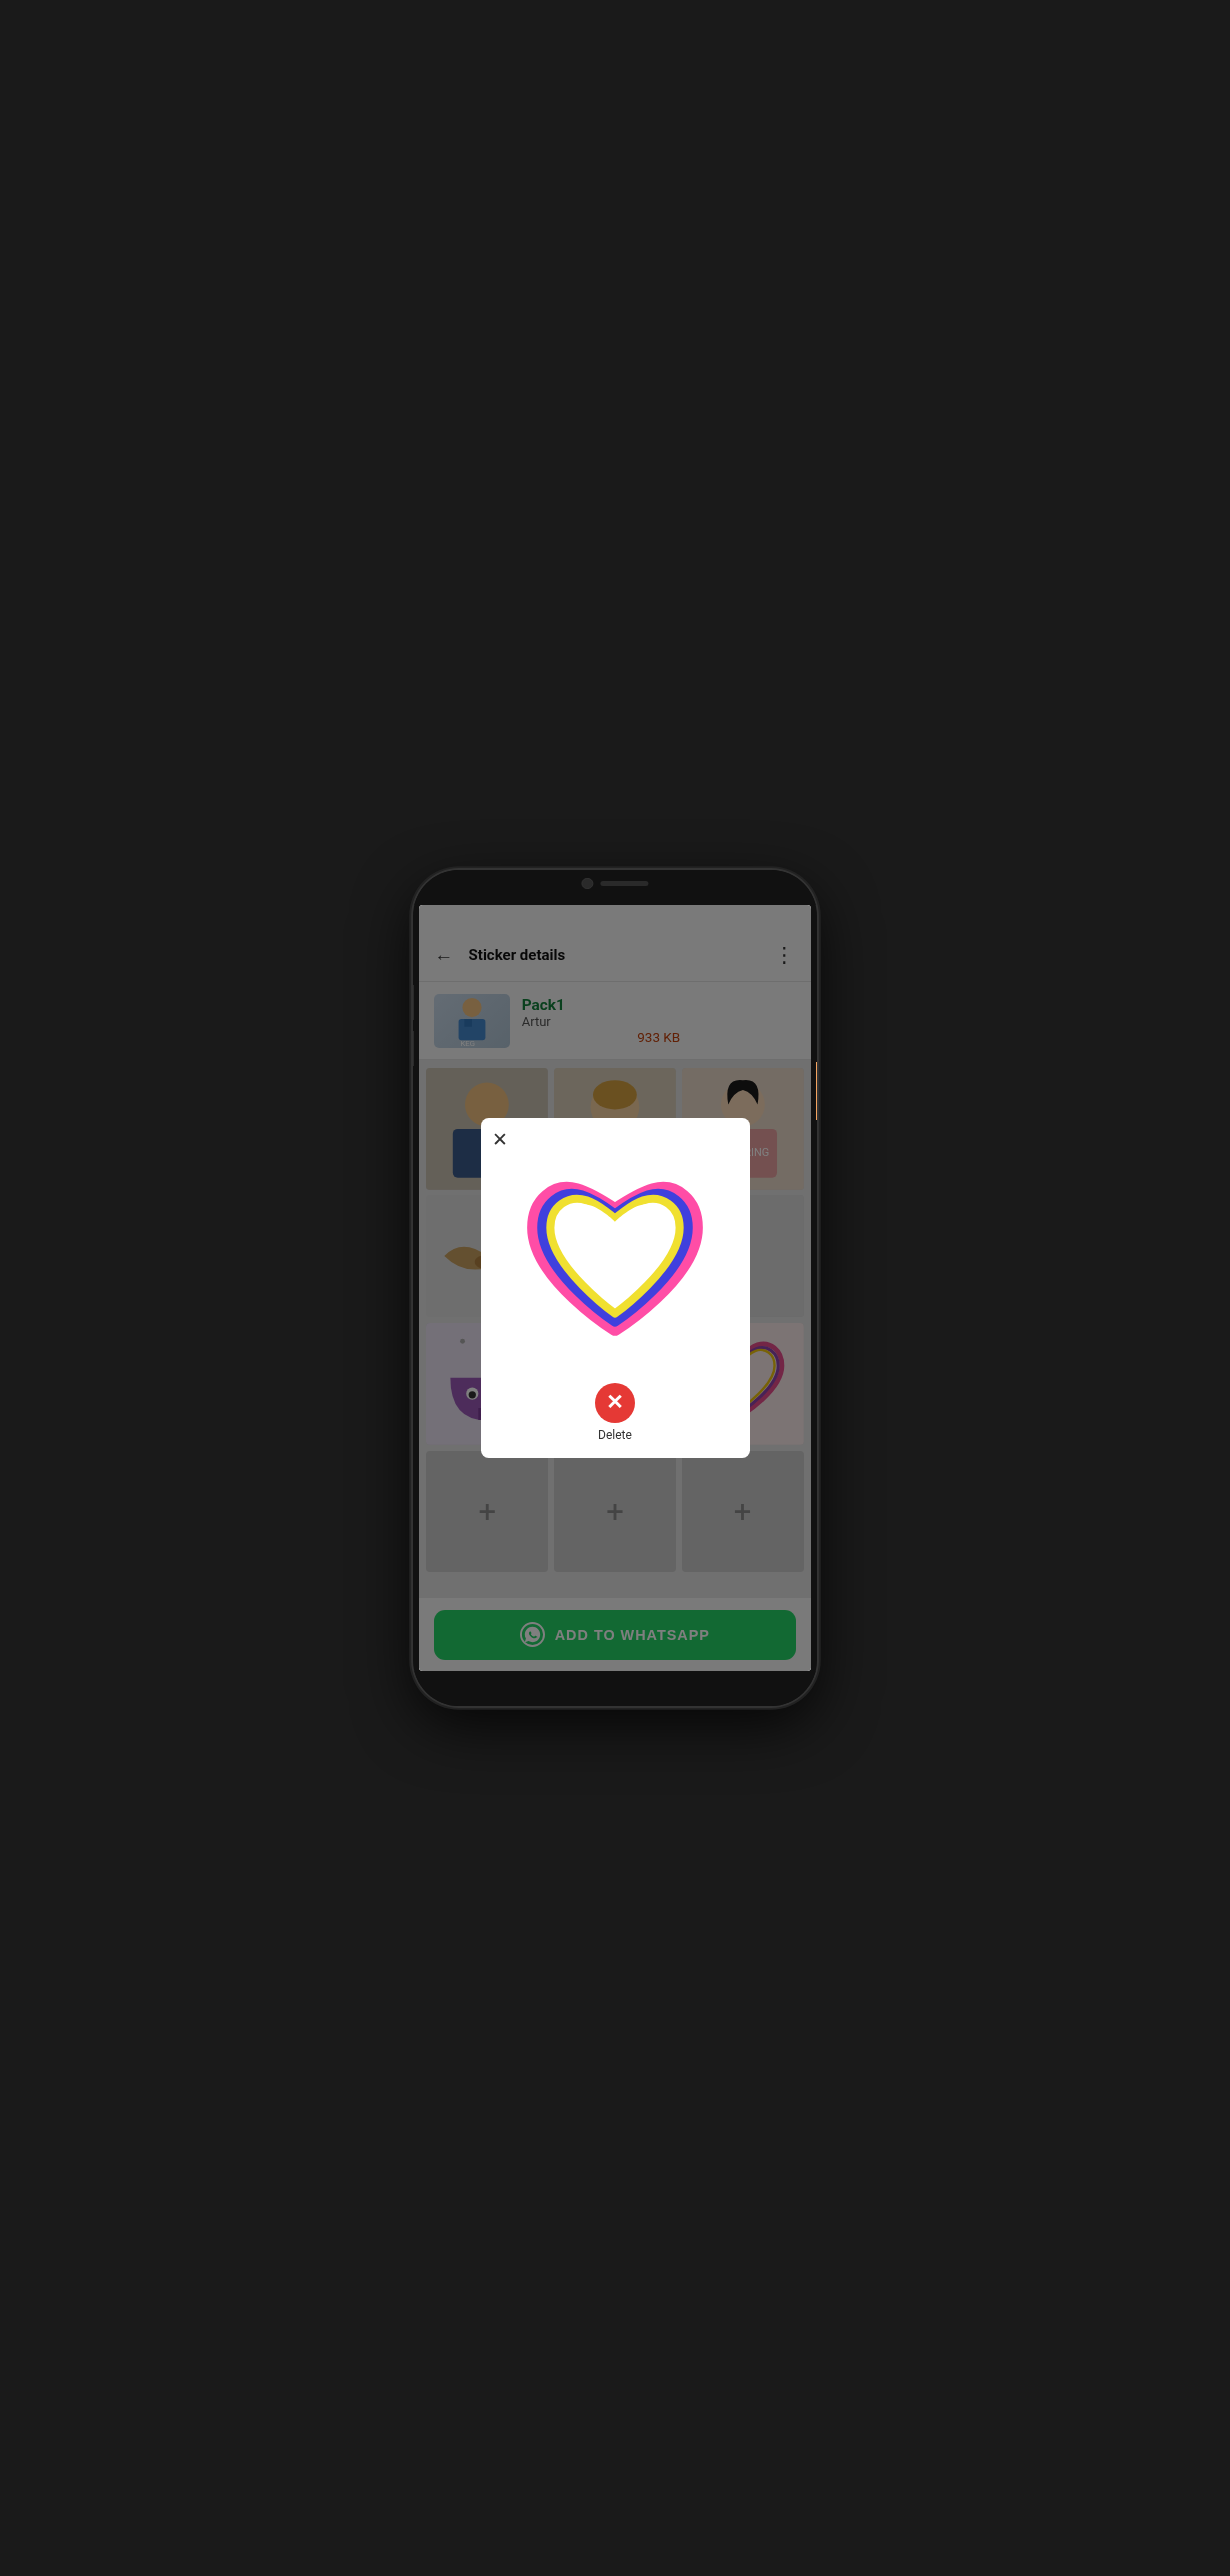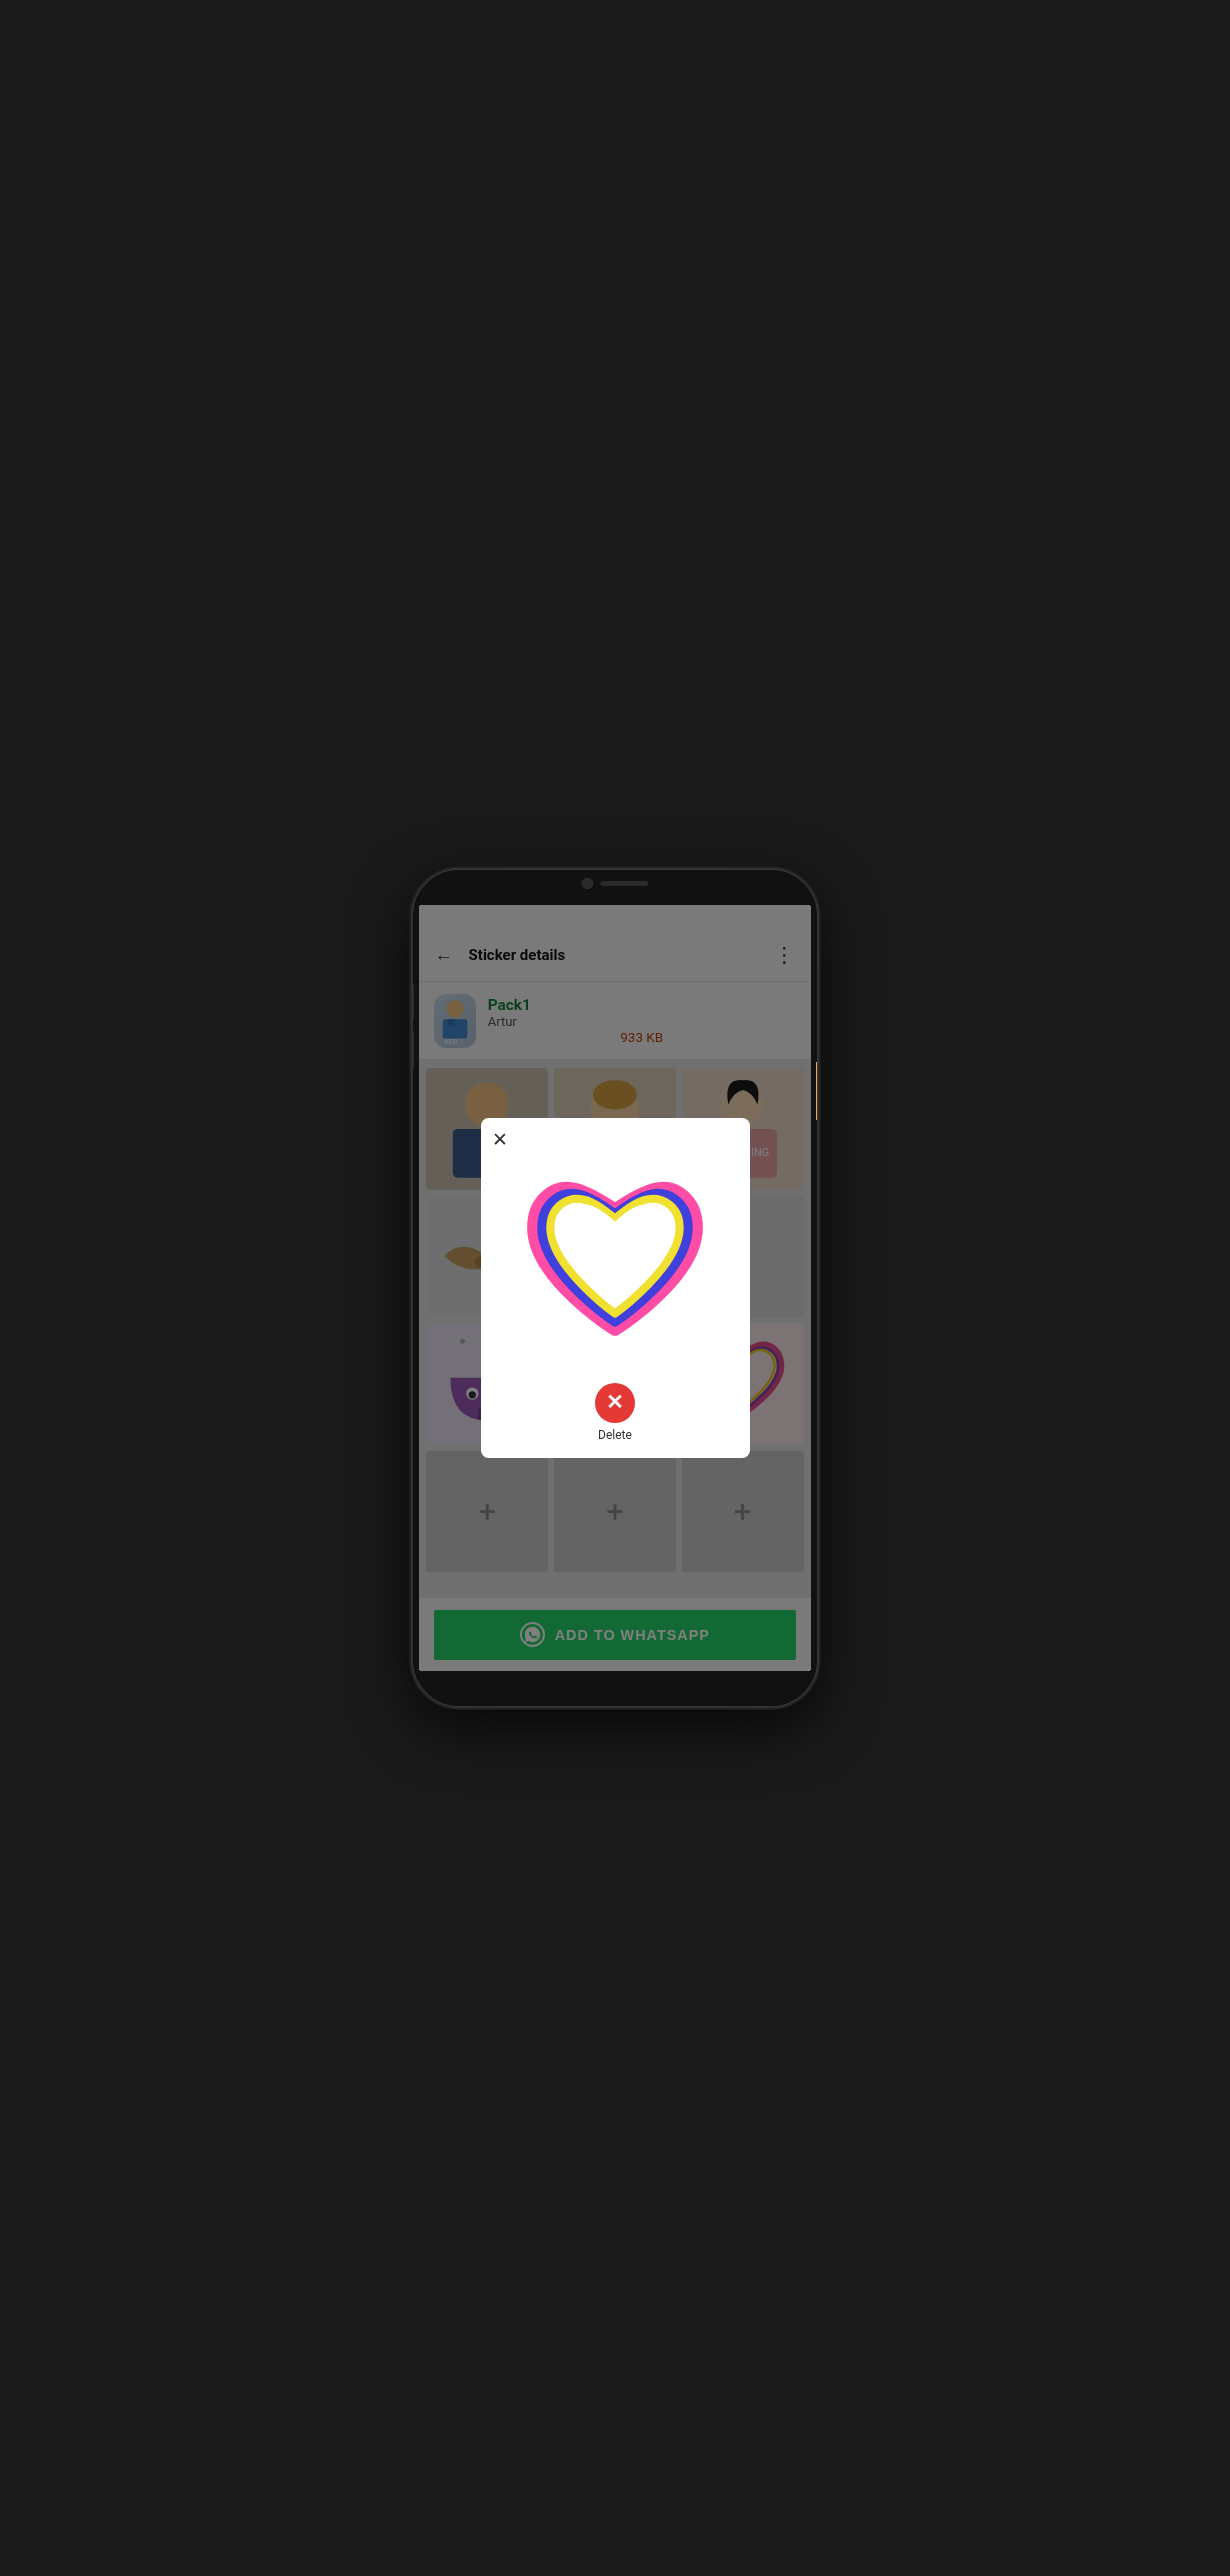--- a/index.html
+++ b/index.html
@@ -115,24 +115,24 @@
     .pack-info {
       background: #f5f5f5;
       display: flex;
       align-items: center;
       padding: 11.5px 15.4px;
       gap: 11.5px;
       border-bottom: 1px solid #ddd;
     }
 
     .pack-thumbnail {
-      width: 42px;
+      width: 76px;
       height: 54px;
       background: #ddd;
-      border-radius: 12px;
+      border-radius: 5px;
       overflow: hidden;
       position: relative;
     }
 
     .pack-thumbnail-img {
       width: 100%;
       height: 100%;
       background: linear-gradient(135deg, #c8d8e8 0%, #b0c4d4 100%);
       display: flex;
       align-items: center;
@@ -192,21 +192,21 @@
     .whatsapp-btn-container {
       background: #f5f5f5;
       padding: 11.5px 15.4px;
     }
 
     .whatsapp-btn {
       width: 100%;
       height: 50px;
       background: #25D366;
       border: none;
-      border-radius: 2px;
+      border-radius: 11px;
       display: flex;
       align-items: center;
       justify-content: center;
       gap: 9.6px;
       cursor: pointer;
     }
 
     .whatsapp-btn-text {
       color: white;
       font-size: 14.4px;

